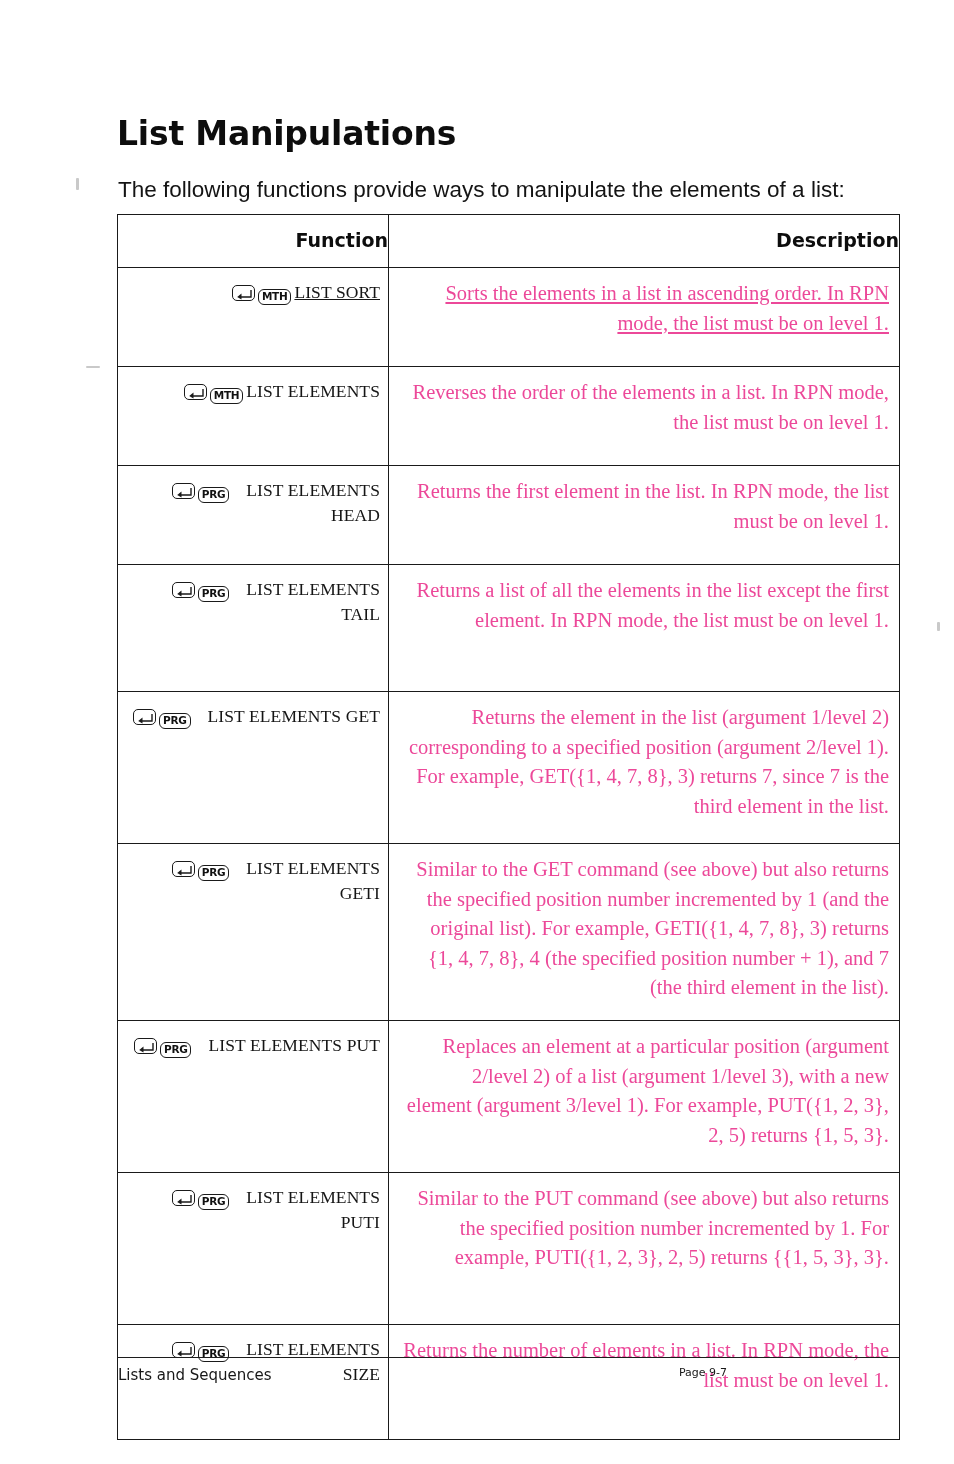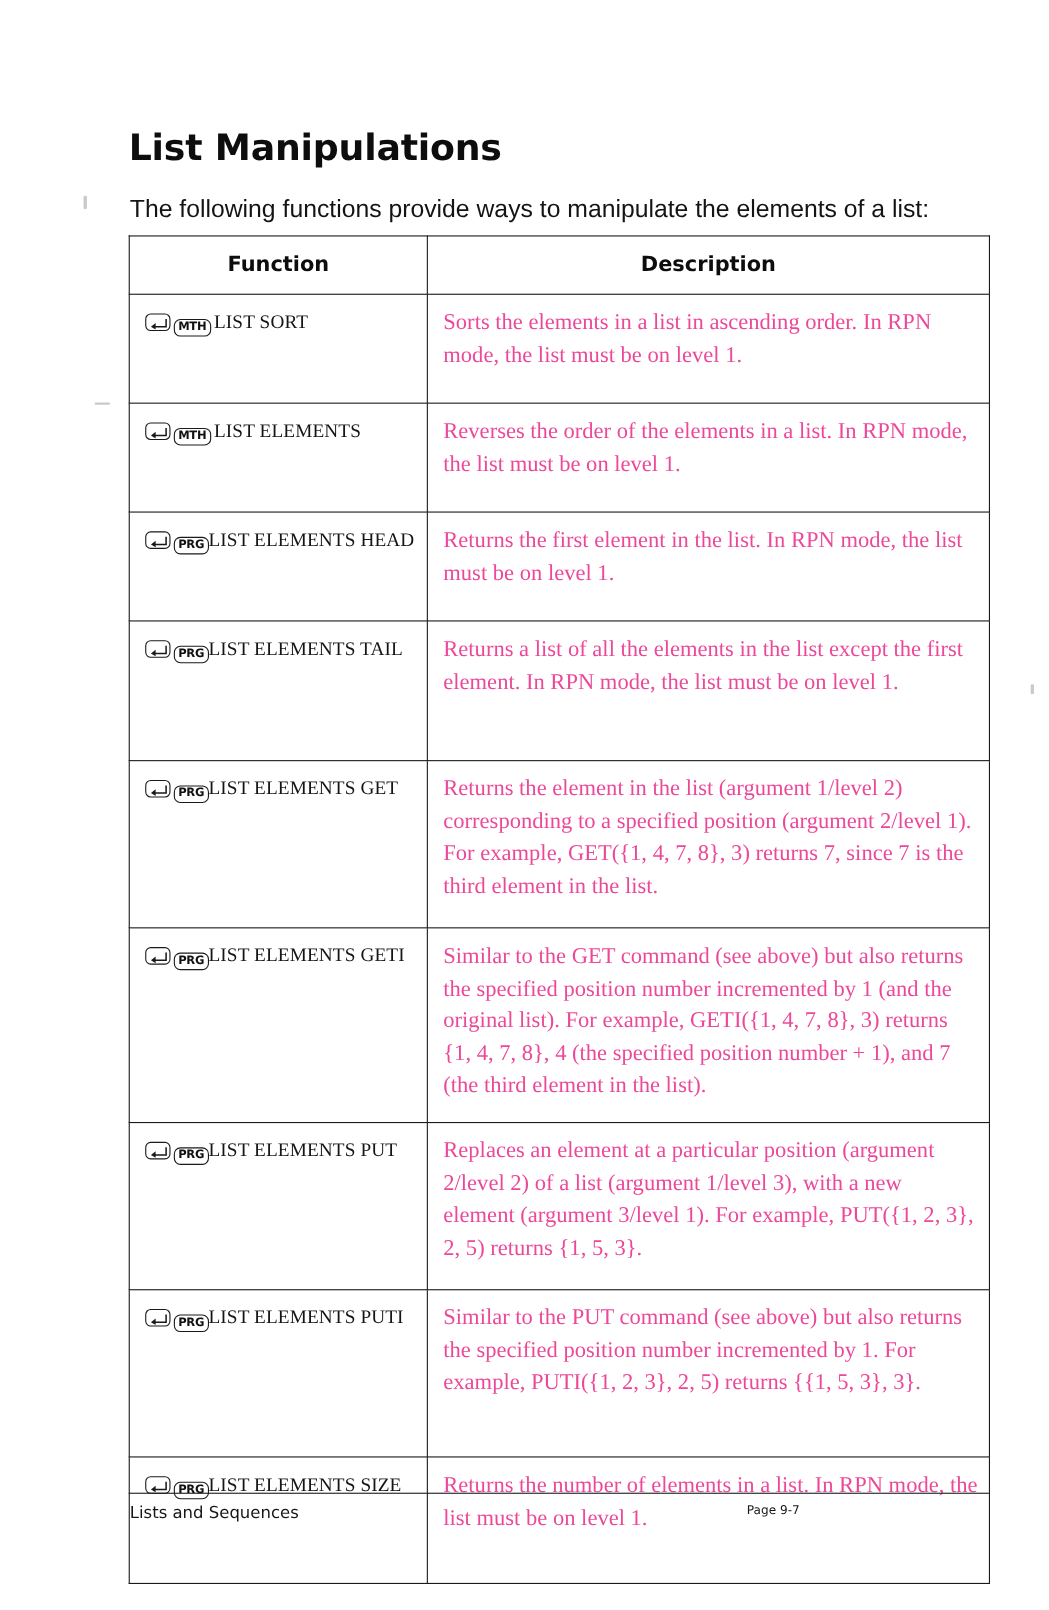--- a/index.html
+++ b/index.html
@@ -55,20 +55,21 @@
     border-collapse: collapse;
     table-layout: fixed;
   }
   .fn-table col.c-fn { width: 271px; }
   .fn-table col.c-desc { width: 511px; }
 
   .fn-table th, .fn-table td {
     border: 1px solid #1a1a1a;
     vertical-align: top;
     background: #fff;
+    text-align: right;
   }
 
   thead th {
     font-family: "DejaVu Sans", sans-serif;
     font-weight: bold;
     font-size: 19px;
     text-align: center;
     padding: 14px 0 16px 0;
     border-bottom: 3px solid #000;
     color: #0d0d0d;
@@ -88,21 +89,21 @@
   }
   td.desc-cell {
     padding: 11px 10px 14px 14px;
     font-family: "Liberation Serif", serif;
     font-size: 20.5px;
     line-height: 1.44;
     color: #ec4899;
   }
 
   
-  tr.r0 td { height: 72px; }
+  tr.r0 td { height: 72px; text-decoration: underline; }
   tr.r1 td { height: 72px; }
   tr.r2 td { height: 72px; }
   tr.r3 td { height: 100px; }
   tr.r4 td { height: 125px; }
   tr.r5 td { height: 150px; }
   tr.r6 td { height: 125px; }
   tr.r7 td { height: 125px; }
   tr.r8 td { height: 88px; }
 
   
@@ -137,21 +138,21 @@
     font-size: 10.5px;
     line-height: 13px;
     letter-spacing: -0.3px;
     vertical-align: -2px;
     color: #111;
     box-sizing: border-box;
   }
   .cmd-text {
     margin-left: 3px;
   }
-  .cmd-text.tight { margin-left: 0; }
+  .cmd-text.tight { margin-left: 17px; }
 
   
   .footer-rule {
     position: absolute;
     left: 117px;
     top: 1357px;
     width: 782px;
     height: 0;
     border-top: 1.6px solid #1c1c1c;
   }

